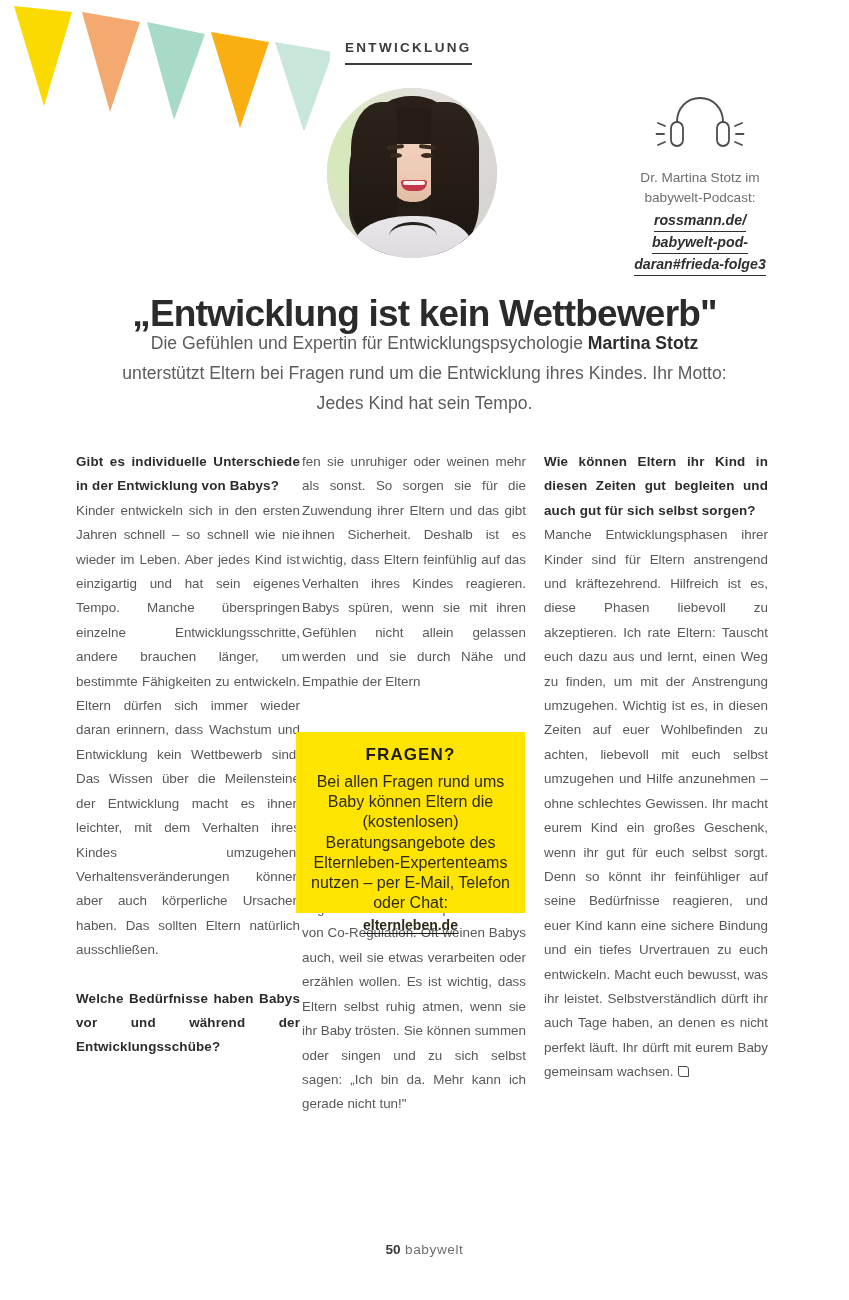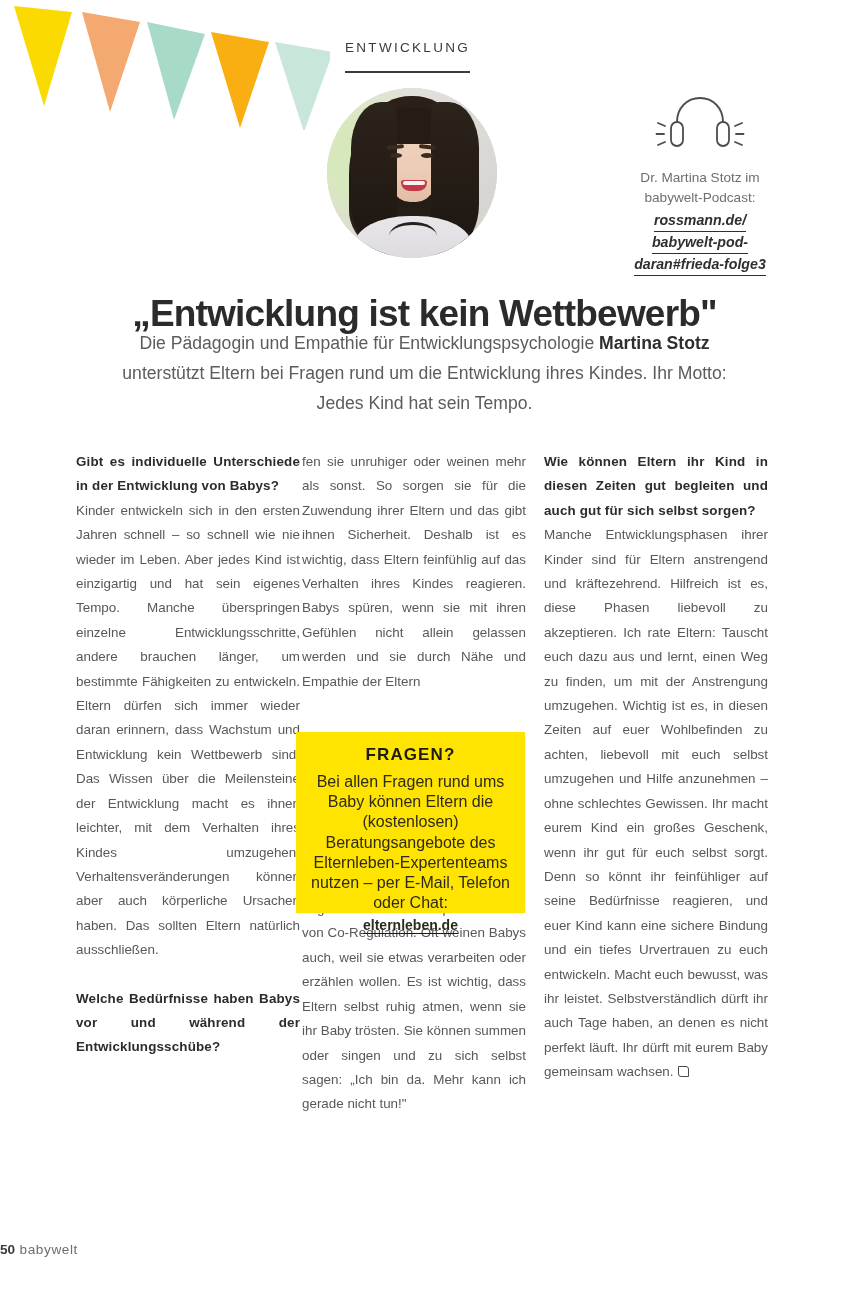--- a/index.html
+++ b/index.html
@@ -19,25 +19,25 @@
   
   .bunting { position: absolute; left: 0; top: 0; width: 330px; height: 130px; }
   .bunting svg { display: block; }
 
   
   .kicker {
     position: absolute;
     left: 345px;
     top: 41px;
     font-size: 13.5px;
-    font-weight: normal;
+    font-weight: bold;
     letter-spacing: 2.3px;
     color: #3b3b3b;
     border-bottom: 2px solid #3b3b3b;
-    padding-bottom: 16px;
+    padding-bottom: 8px;
     line-height: 1;
   }
 
   
   .portrait {
     position: absolute;
     left: 327px;
     top: 88px;
     width: 170px;
     height: 170px;
@@ -201,20 +201,21 @@
   .fragen-box .fb-link {
     font-size: 14px; font-weight: bold; margin-top: 4px;
   }
   .fragen-box .fb-link span {
     border-bottom: 1.6px solid #1e1c10;
   }
 
   
   .footer {
     position: absolute; left: 0; top: 1242px; width: 849px;
+    text-align: center;
     font-size: 13.6px;
     color: #6e6e6e;
     letter-spacing: 0.6px;
   }
   .footer b { color: #3b3b3b; font-weight: bold; letter-spacing: 0; }
 </style>
 </head>
 <body>
 
 <div class="page">
@@ -265,21 +266,21 @@
     <div class="pc-url">
       <span>rossmann.de/</span><br>
       <span>babywelt-pod-</span><br>
       <span>daran#frieda-folge3</span>
     </div>
   </div>
 
   <h1 class="headline">„Entwicklung ist kein Wettbewerb"</h1>
 
   <div class="standfirst">
-    <span>Die Pädagogin und Empathie für Entwicklungspsychologie </span><b>Martina Stotz</b><span> unterstützt Eltern bei Fragen rund um die Entwicklung ihres Kindes. Ihr Motto: Jedes Kind hat sein Tempo.</span>
+    <span>Die Gefühlen und Expertin für Entwicklungspsychologie </span><b>Martina Stotz</b><span> unterstützt Eltern bei Fragen rund um die Entwicklung ihres Kindes. Ihr Motto: Jedes Kind hat sein Tempo.</span>
   </div>
 
   <div class="col col-1">
     <p class="q">Gibt es individuelle Unterschiede in der Entwicklung von Babys?</p>
     <p>Kinder entwickeln sich in den ersten Jahren schnell – so schnell wie nie wieder im Leben. Aber jedes Kind ist einzigartig und hat sein eigenes Tempo. Manche überspringen einzelne Entwicklungsschritte, andere brauchen länger, um bestimmte Fähigkeiten zu entwickeln. Eltern dürfen sich immer wieder daran erinnern, dass Wachstum und Entwicklung kein Wettbewerb sind. Das Wissen über die Meilensteine der Entwicklung macht es ihnen leichter, mit dem Verhalten ihres Kindes umzugehen. Verhaltensveränderungen können aber auch körperliche Ursachen haben. Das sollten Eltern natürlich ausschließen.</p>
     <div class="gap"></div>
     <p class="q">Welche Bedürfnisse haben Babys vor und während der Entwicklungsschübe?</p>
   </div>
 
   <div class="col col-2">

